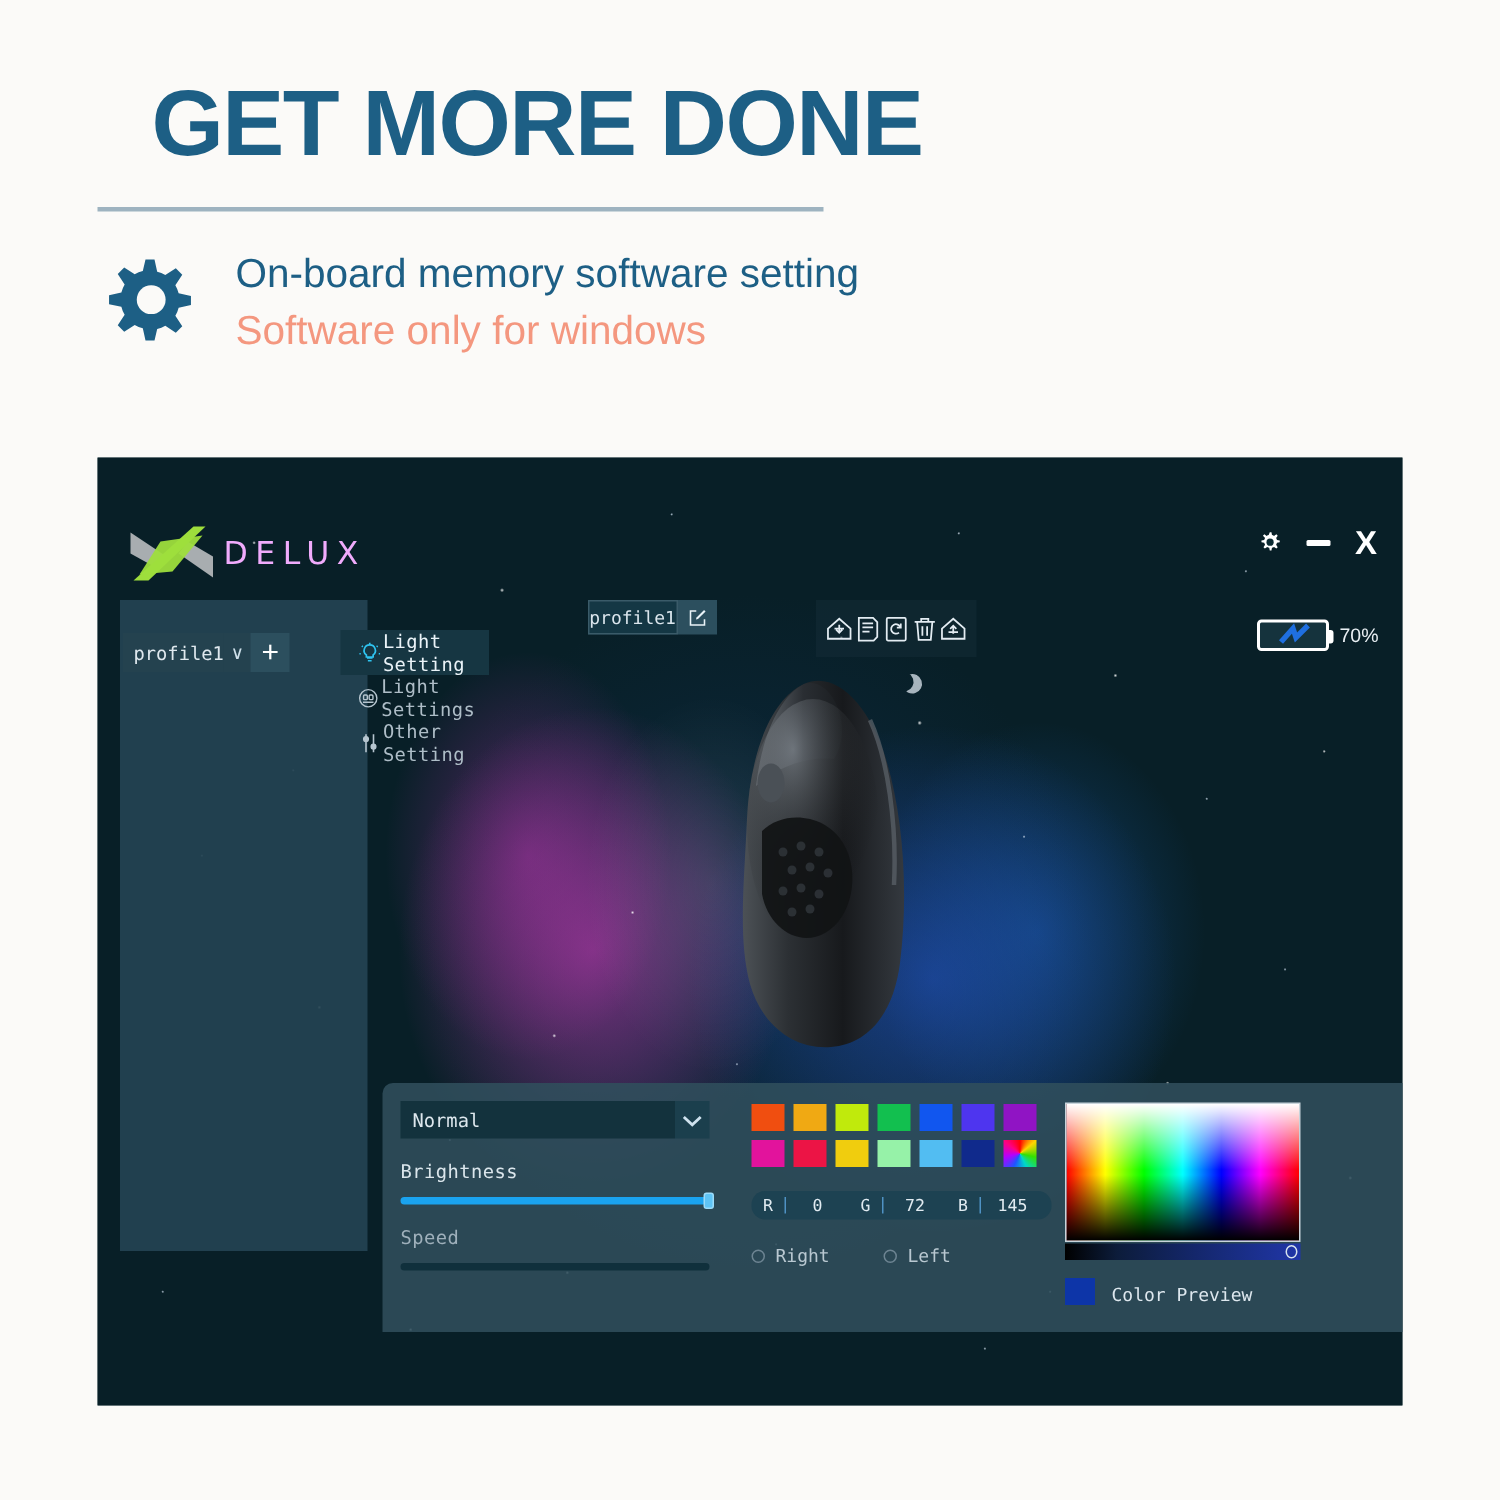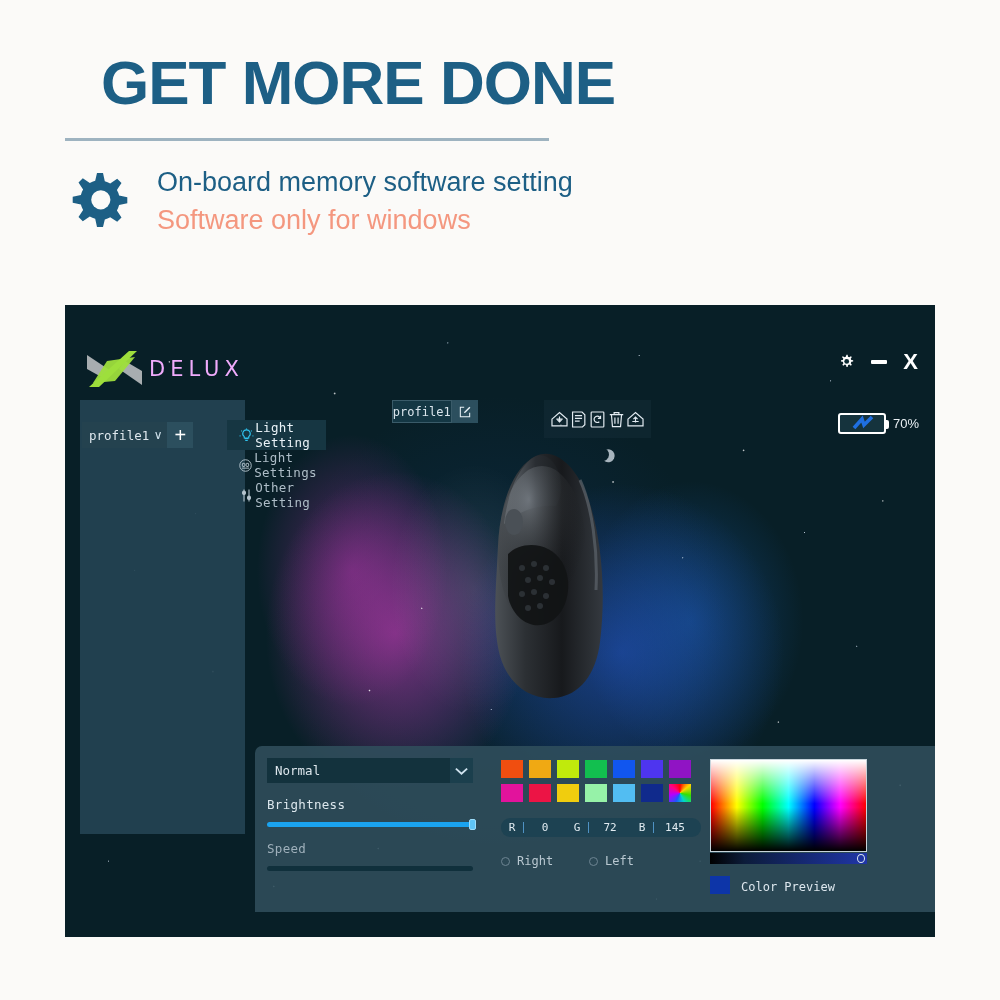--- a/index.html
+++ b/index.html
@@ -178,21 +178,21 @@
   .sb-lower { height: 118px; }
   .sb-toolbar {
     height: 38px; display: flex; align-items: center;
     justify-content: space-around; padding: 0 6px; color: #e3ecf2;
     background: rgba(20,44,54,.55);
   }
   .sb-toolbar .tb-btn { cursor: pointer; line-height: 0; }
 
   
   .settings-panel {
-    position: absolute; left: 190px; top: 441px;
+    position: absolute; left: 190px; top: 417px;
     width: 731px; height: 166px;
     background: rgba(48,78,92,.88);
     border-top-left-radius: 7px;
     display: flex;
   }
   .sp-col-left { width: 232px; padding: 12px 14px 0 12px; }
   .mode-row { display: flex; height: 25px; }
   .mode-box {
     flex: 1; background: #13323d; color: #dde7ed;
     font-family: "DejaVu Sans Mono", monospace; font-size: 12.5px;

